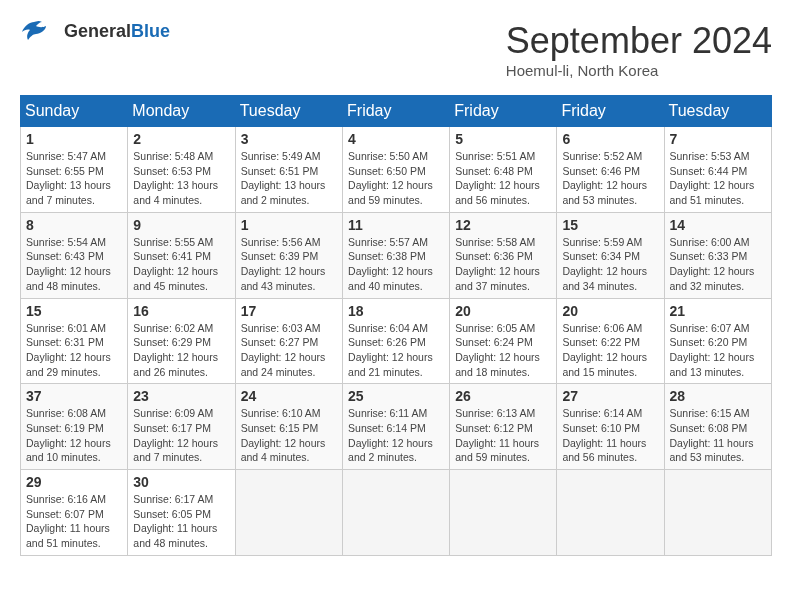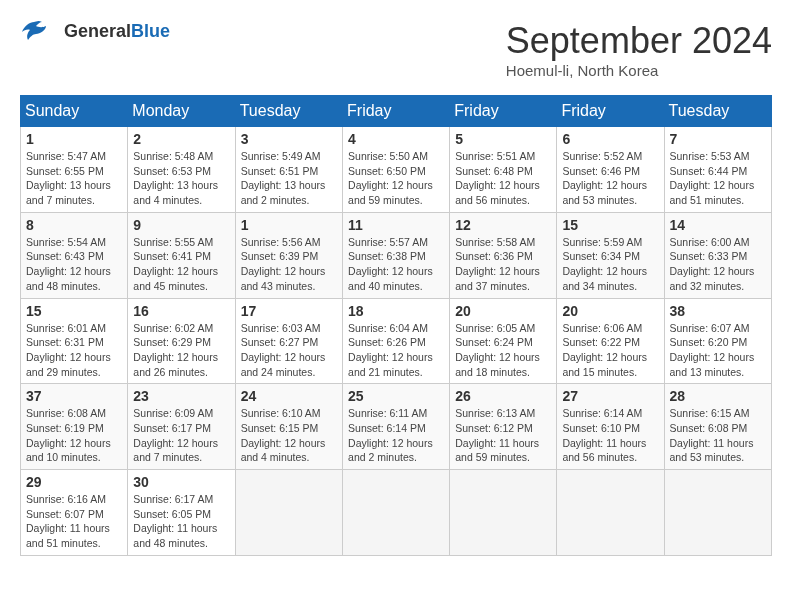--- a/index.html
+++ b/index.html
@@ -191,21 +191,21 @@
       </td>
       <td>
         <span class="day-num">20</span>
         <div class="day-info">Sunrise: 6:05 AM<br>Sunset: 6:24 PM<br>Daylight: 12 hours and 18 minutes.</div>
       </td>
       <td>
         <span class="day-num">20</span>
         <div class="day-info">Sunrise: 6:06 AM<br>Sunset: 6:22 PM<br>Daylight: 12 hours and 15 minutes.</div>
       </td>
       <td>
-        <span class="day-num">38</span>
+        <span class="day-num">21</span>
         <div class="day-info">Sunrise: 6:07 AM<br>Sunset: 6:20 PM<br>Daylight: 12 hours and 13 minutes.</div>
       </td>
     </tr>
 
     <tr>
       <td>
         <span class="day-num">37</span>
         <div class="day-info">Sunrise: 6:08 AM<br>Sunset: 6:19 PM<br>Daylight: 12 hours and 10 minutes.</div>
       </td>
       <td>

